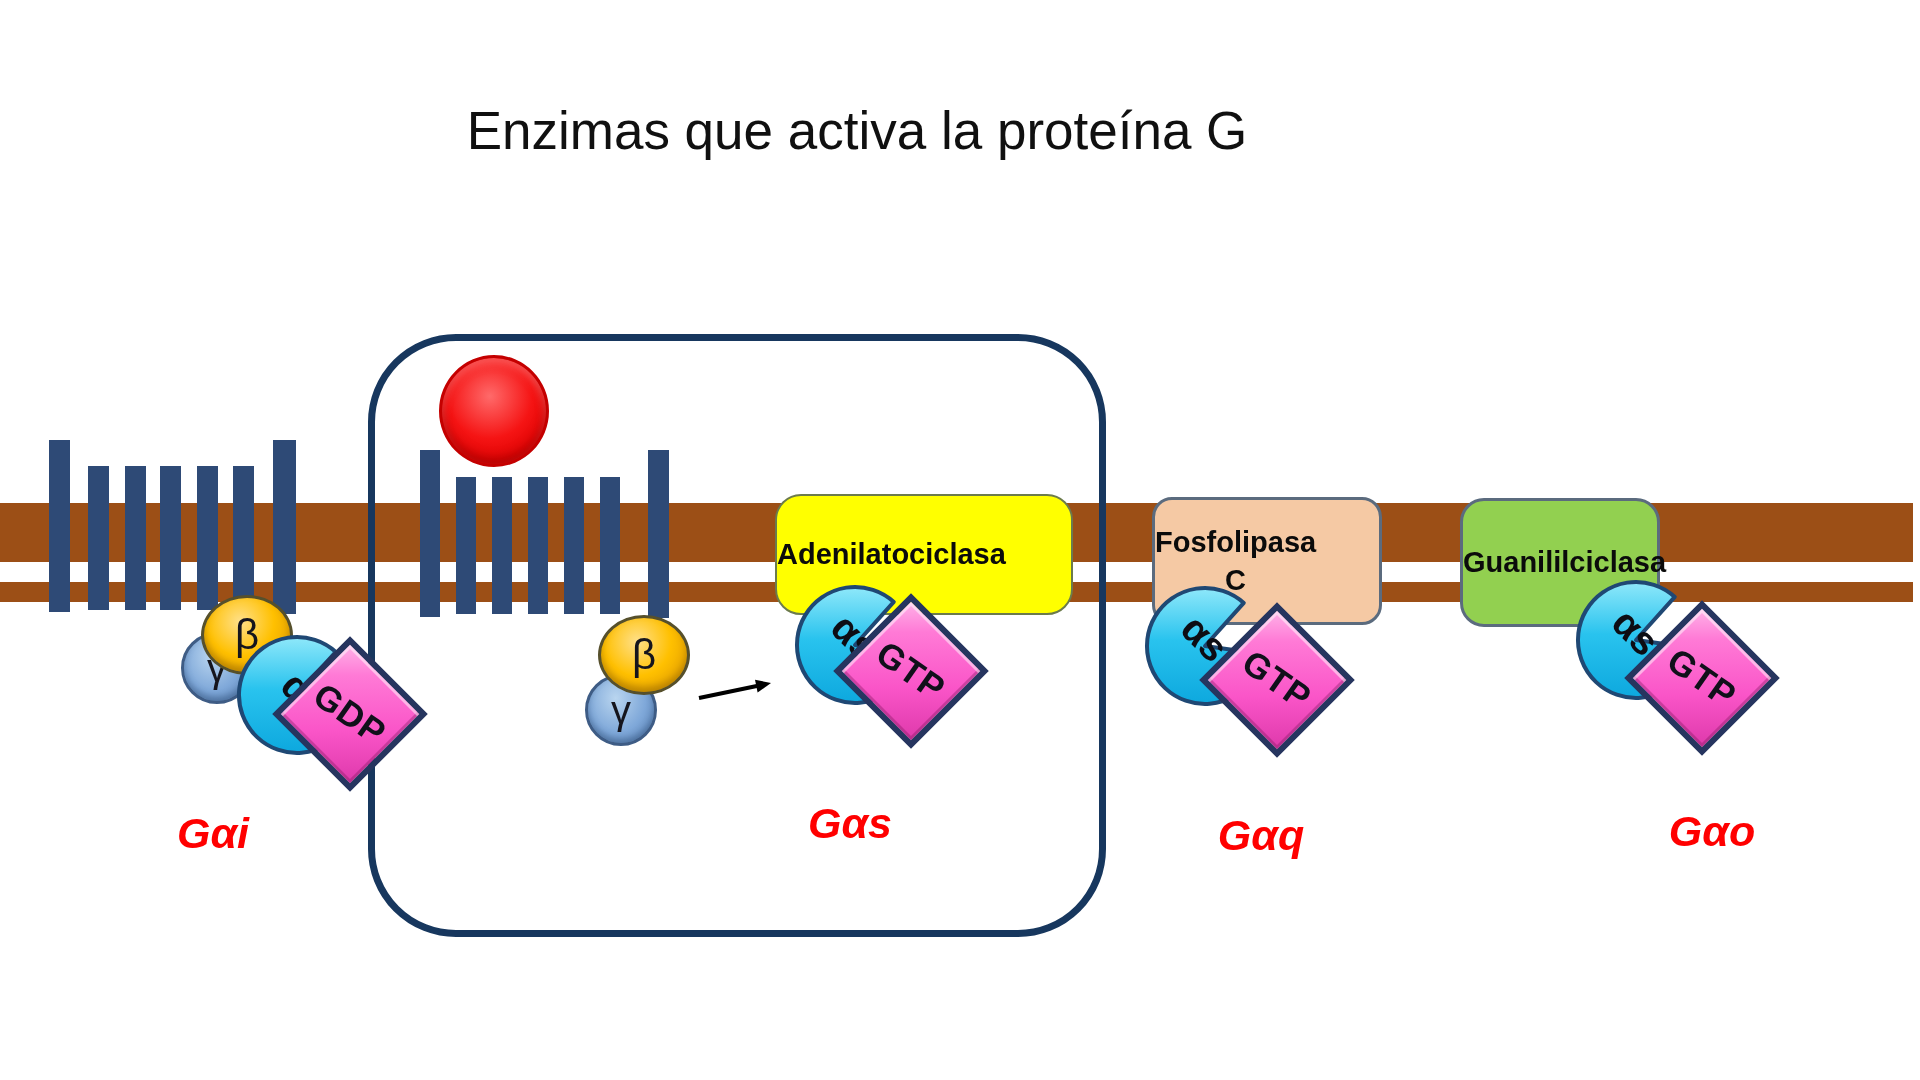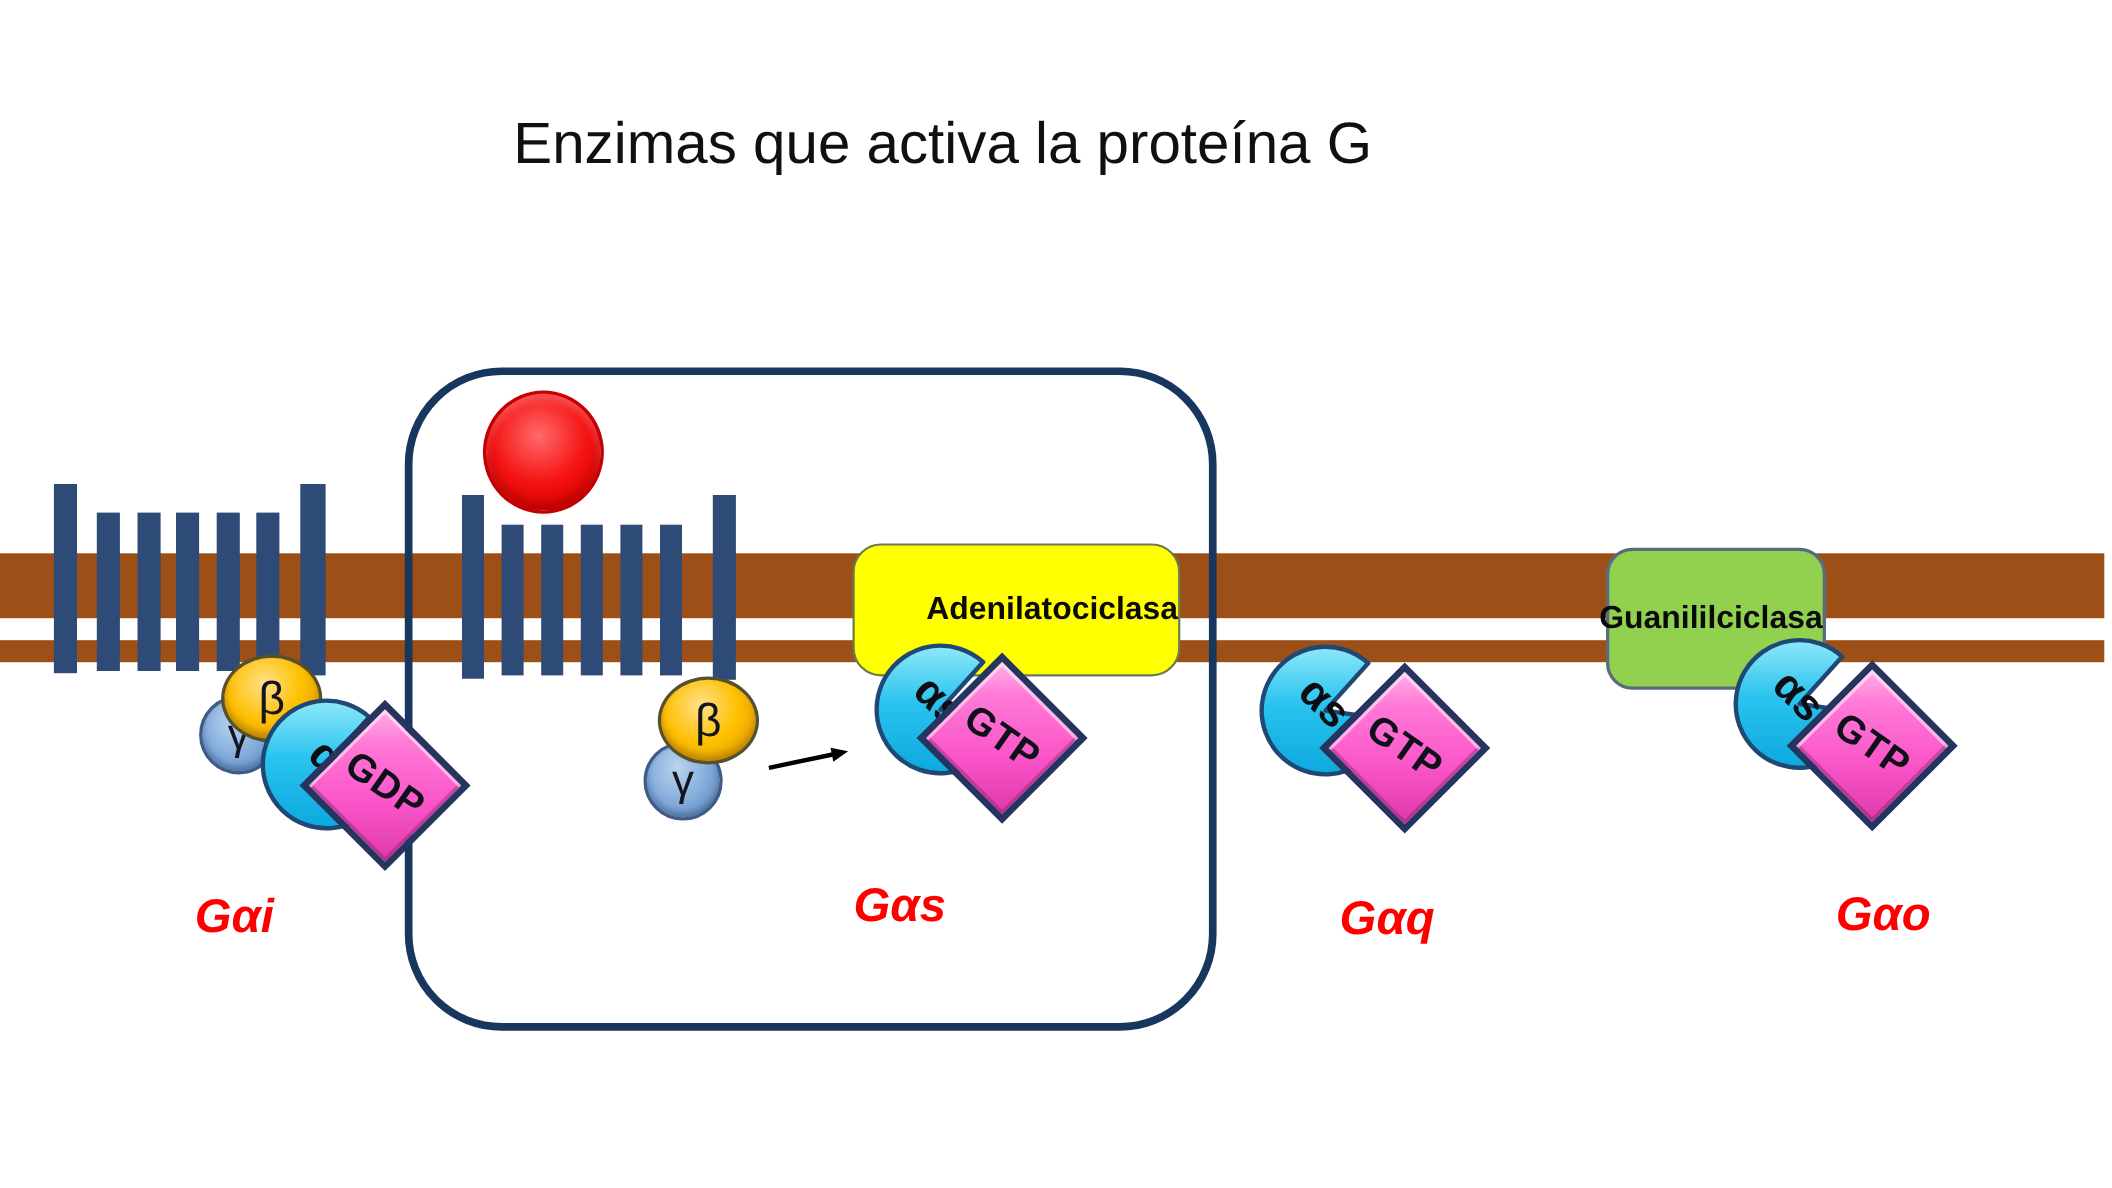--- a/index.html
+++ b/index.html
@@ -26,21 +26,21 @@
   
   .ligand{
     position:absolute;left:439px;top:355px;width:110px;height:112px;border-radius:50%;
     background:radial-gradient(circle at 46% 36%, #FF6A6A 0%, #F51414 48%, #E30505 72%, #D40000 100%);
     border:3px solid #C40000;box-sizing:border-box;
     box-shadow:inset 0 -6px 10px rgba(150,0,0,.55), inset 0 5px 8px rgba(255,120,120,.7);
     z-index:5;
   }
   
   .enzyme{
-    position:absolute;display:flex;align-items:center;justify-content:flex-end;text-align:center;
+    position:absolute;display:flex;align-items:center;justify-content:flex-start;text-align:center;
     box-sizing:border-box;font-weight:bold;color:#0b0b0b;z-index:2;
   }
   .enzyme.adenilato{left:775px;top:494px;width:298px;height:121px;border-radius:26px;
     background:#FFFF00;border:2px solid #6C7B4C;font-size:29px;}
   .enzyme.fosfo{left:1152px;top:497px;width:230px;height:128px;border-radius:20px;
     background:#F5C9A4;border:3px solid #5B6B7E;font-size:29px;line-height:38px;}
   .enzyme.guanilil{left:1460px;top:498px;width:200px;height:129px;border-radius:24px;
     background:#92D050;border:3px solid #5B6B7E;font-size:29px;}
   
   .gamma{
@@ -119,20 +119,26 @@
     <div class="rbar" style="left:564px;top:477px;width:20px;height:137px;"></div>
     <div class="rbar" style="left:600px;top:477px;width:20px;height:137px;"></div>
     <div class="rbar" style="left:648px;top:450px;width:21px;height:168px;"></div>
   </div>
 
   <div class="ligand"></div>
 
   <div class="enzyme adenilato">
     <span>Adenilatociclasa</span>
   </div>
+  <div class="enzyme fosfo">
+    <span>
+      <span style="display:block">Fosfolipasa</span>
+      <span style="display:block">C</span>
+    </span>
+  </div>
   <div class="enzyme guanilil">
     <span>Guanililciclasa</span>
   </div>
 
   <div class="gamma" style="left:181px;top:632px;">
     <span>γ</span>
   </div>
   <div class="beta" style="left:201px;top:595px;">
     <span>β</span>
   </div>
@@ -155,21 +161,21 @@
     <line x1="11" y1="30" x2="70" y2="17.7" stroke="#000000" stroke-width="4"></line>
     <polygon points="83,15 69.6,24.5 67,11.7" fill="#000000"></polygon>
   </svg>
   <svg class="alpha-svg" style="left:785px;top:575px;" viewBox="0 0 140 140">
     <path d="M 70 70 L 127.4 78.1 A 58 58 0 1 1 108.8 26.9 Z" fill="url(#cyanGrad)" stroke="#1F4874" stroke-width="4" stroke-linejoin="round"></path>
     <text x="70" y="76" text-anchor="middle" font-size="40" transform="rotate(45 70 62)">αs</text>
   </svg>
   <div class="diamond" style="left:856px;top:616px;">
     <span>GTP</span>
   </div>
-  <div class="glabel" style="left:818px;top:802px;">Gαs</div>
+  <div class="glabel" style="left:850px;top:802px;">Gαs</div>
 
   <svg class="alpha-svg" style="left:1135px;top:576px;" viewBox="0 0 140 140">
     <path d="M 70 70 L 127.4 78.1 A 58 58 0 1 1 108.8 26.9 Z" fill="url(#cyanGrad)" stroke="#1F4874" stroke-width="4" stroke-linejoin="round"></path>
     <text x="70" y="76" text-anchor="middle" font-size="40" transform="rotate(45 70 62)">αs</text>
   </svg>
   <div class="diamond" style="left:1222px;top:625px;">
     <span>GTP</span>
   </div>
   <div class="glabel" style="left:1261px;top:814px;">Gαq</div>
 

